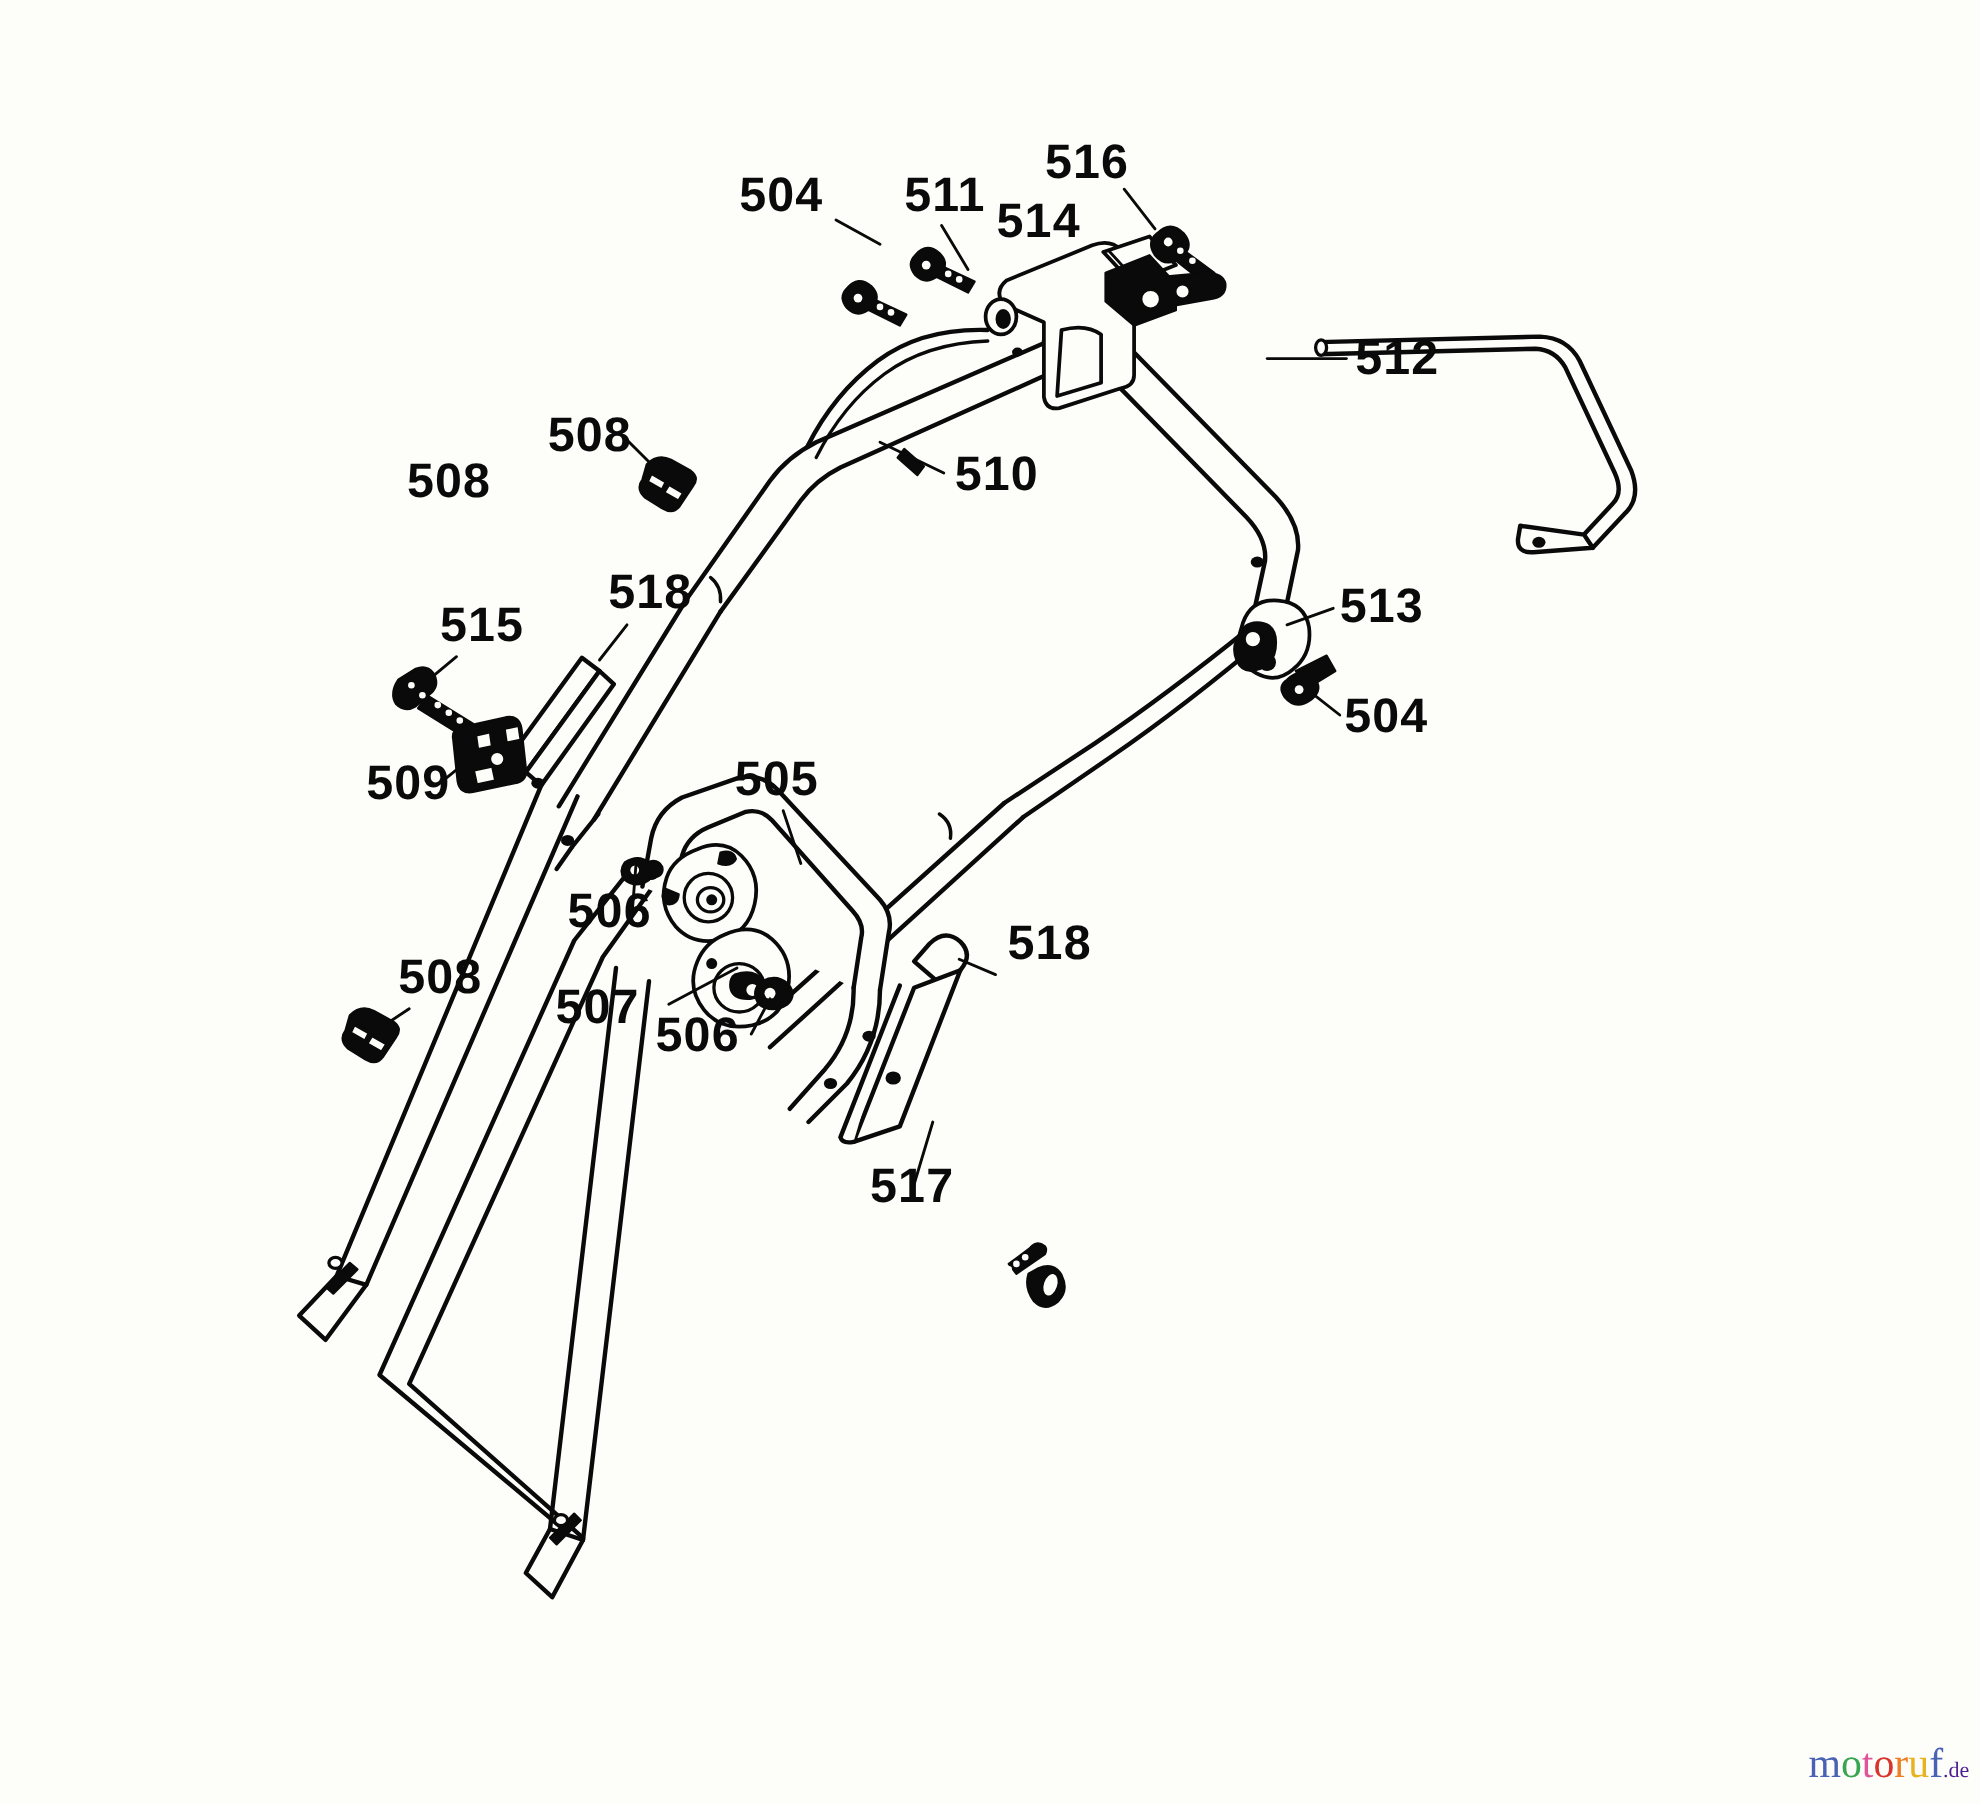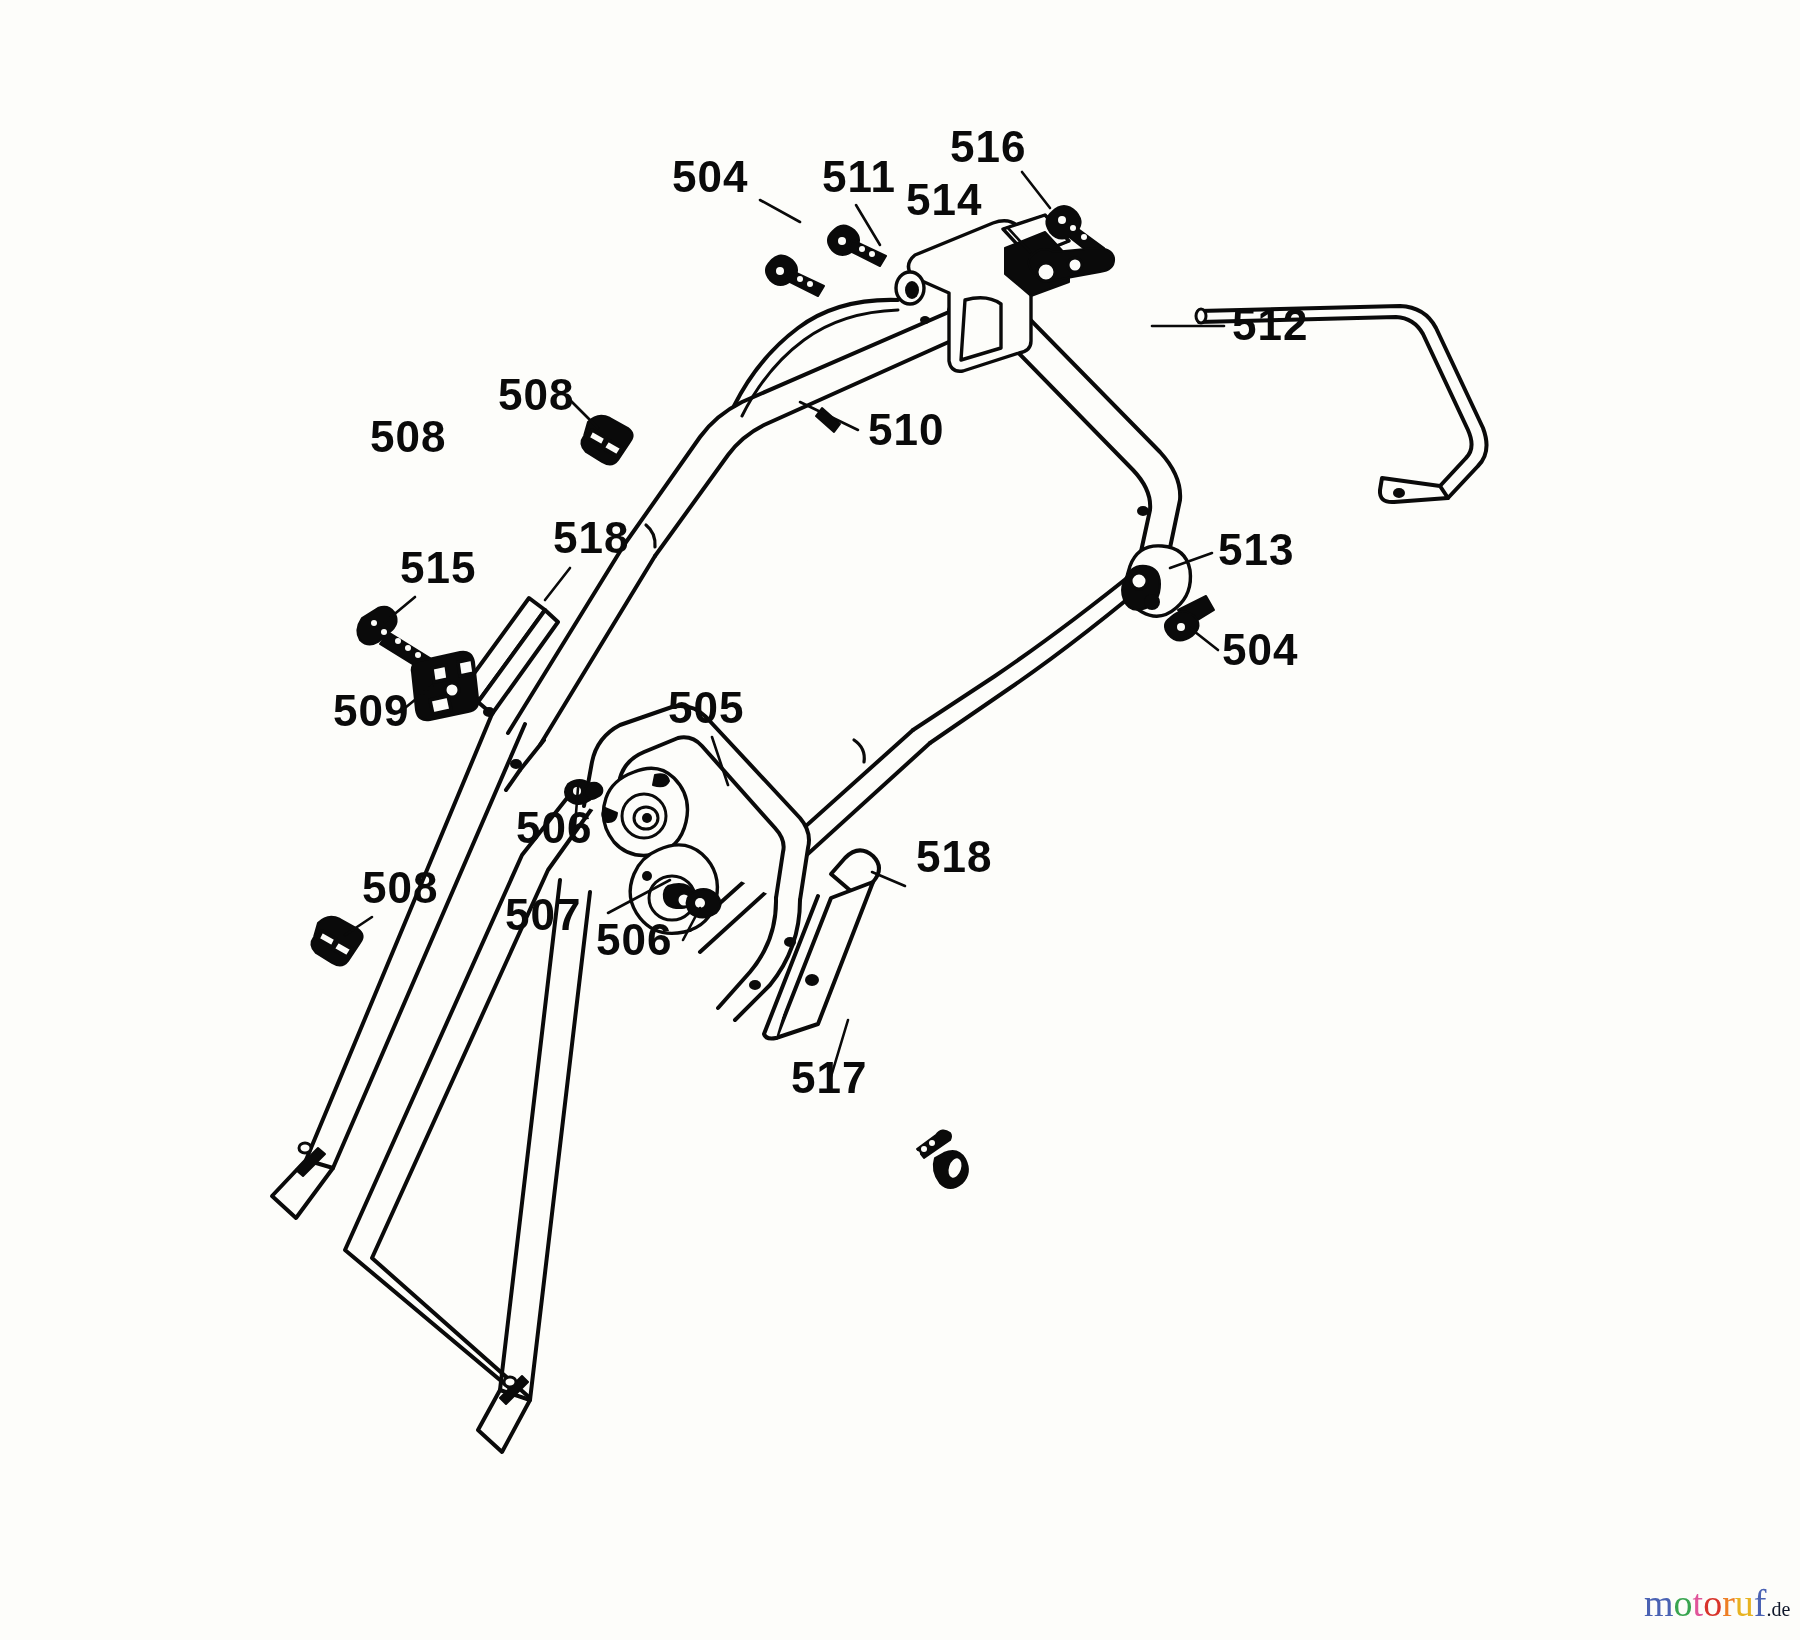--- a/index.html
+++ b/index.html
@@ -70,21 +70,21 @@
     top: 1584px;
     font-family: "Liberation Serif", serif;
     font-size: 38px;
     font-weight: normal;
     letter-spacing: 0px;
     white-space: nowrap;
     line-height: 1;
   }
   .watermark .suffix {
     font-size: 20px;
-    color: #0f172a;
+    color: #4c1d95;
     font-family: Liberation Serif, serif;
   }
 </style>
 </head>
 <body>
 
 <div id="diagram-root">
   <svg class="parts-diagram" viewBox="0 0 1800 1640" xmlns="http://www.w3.org/2000/svg">
 
     <g>

